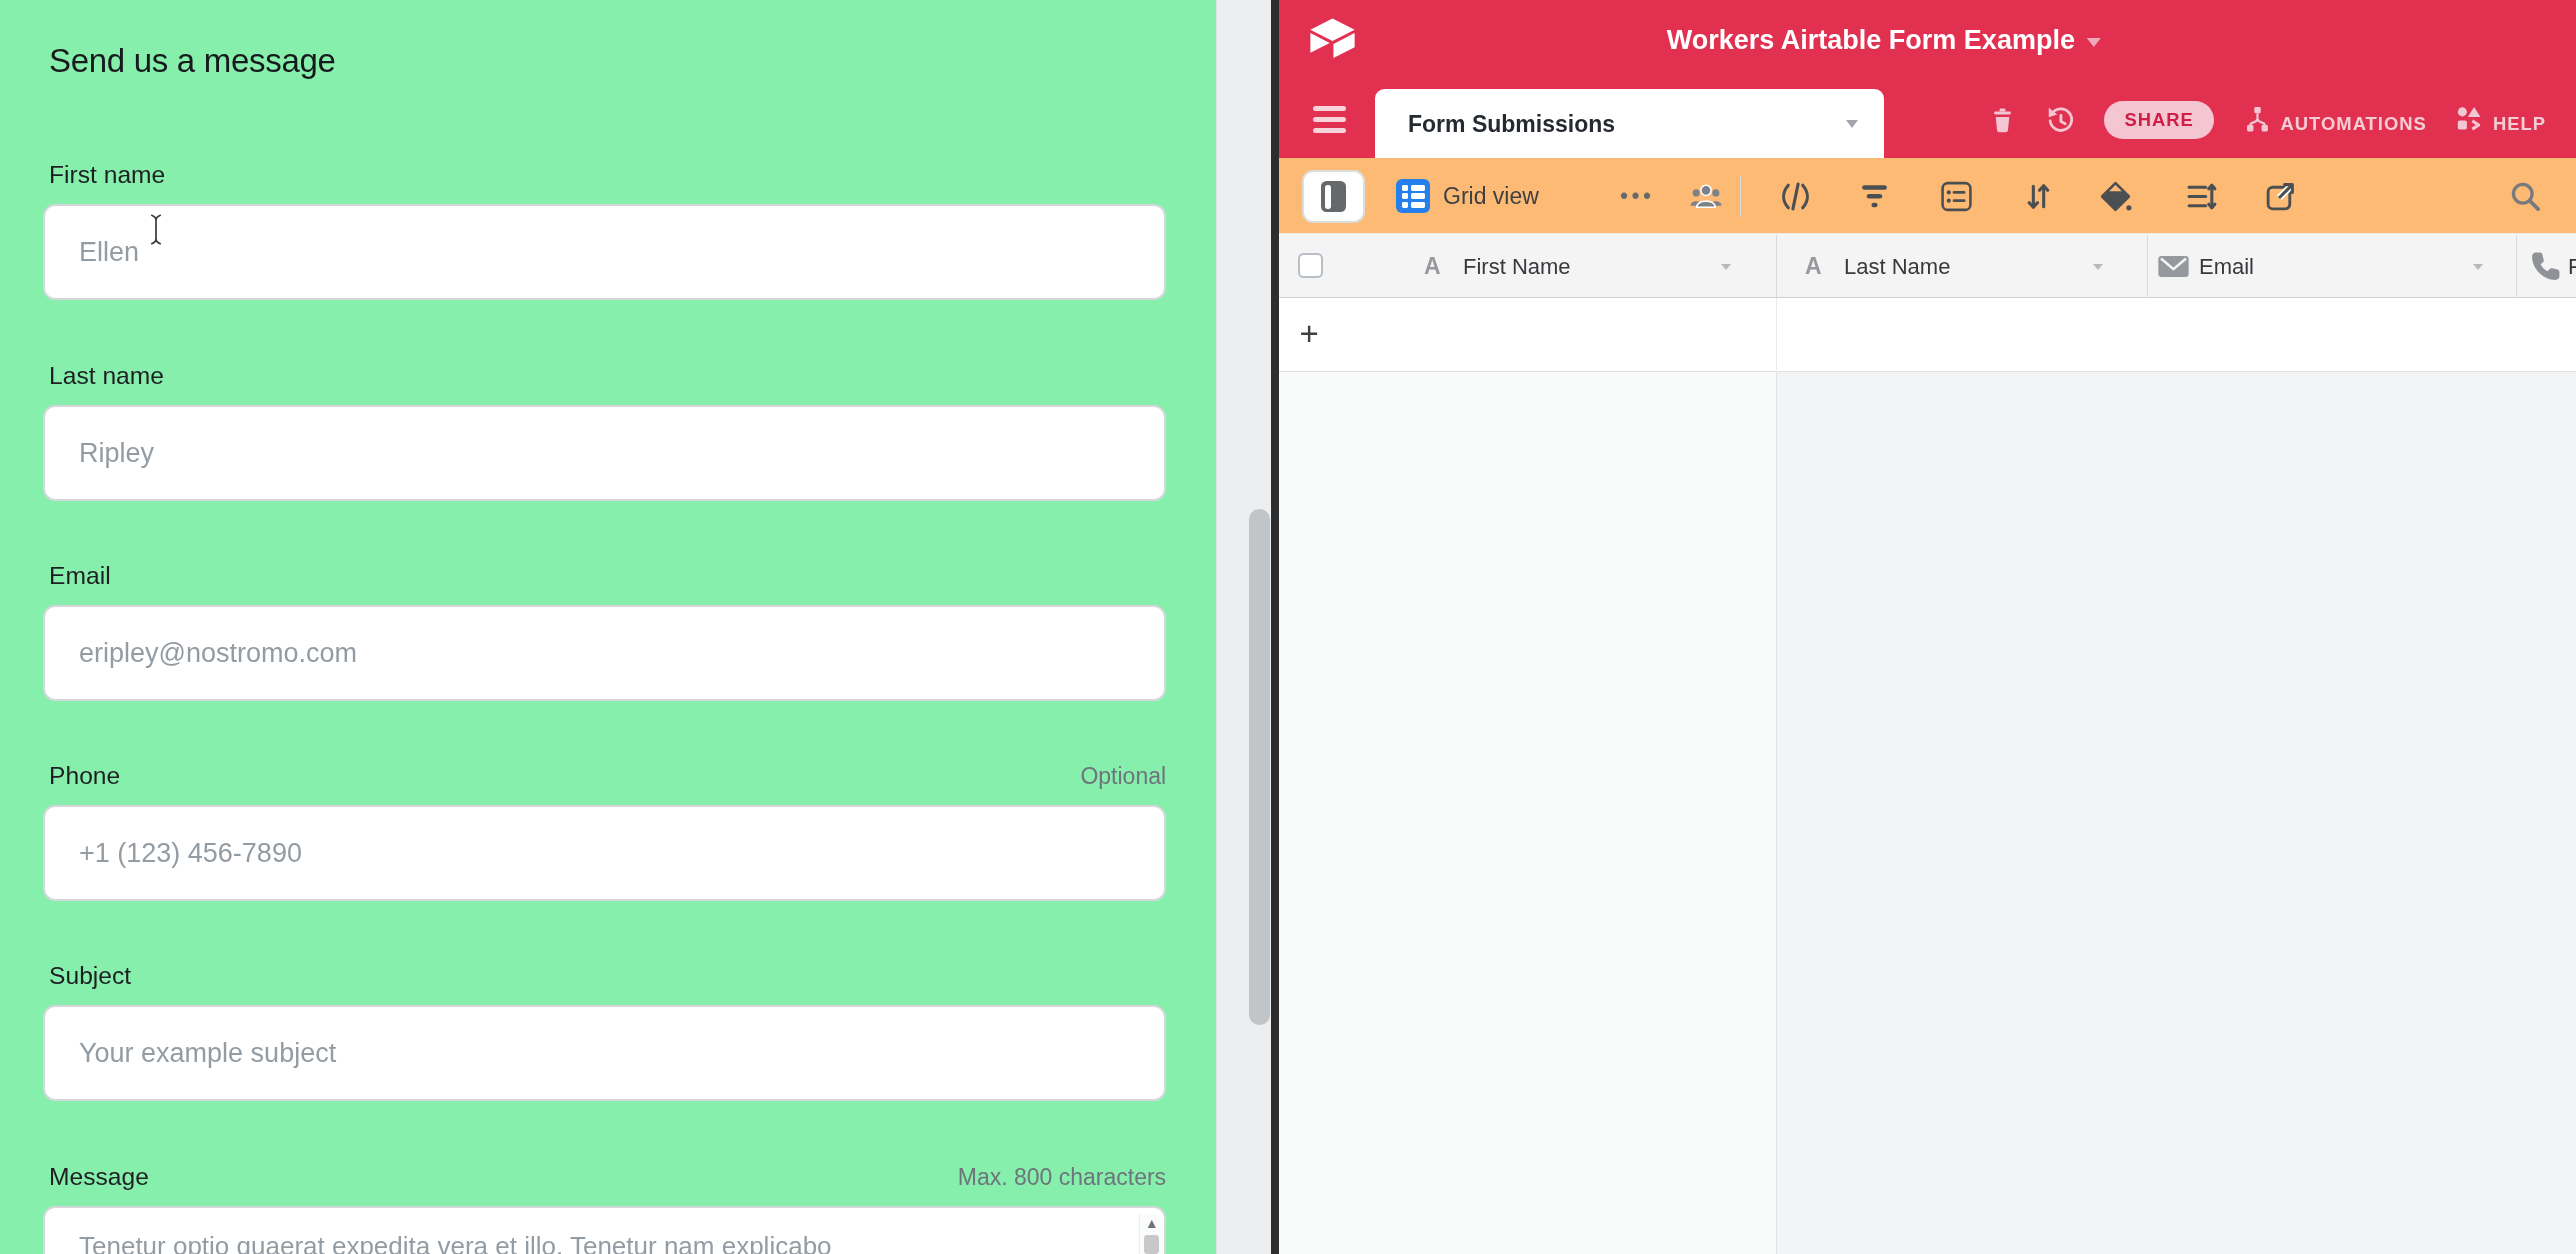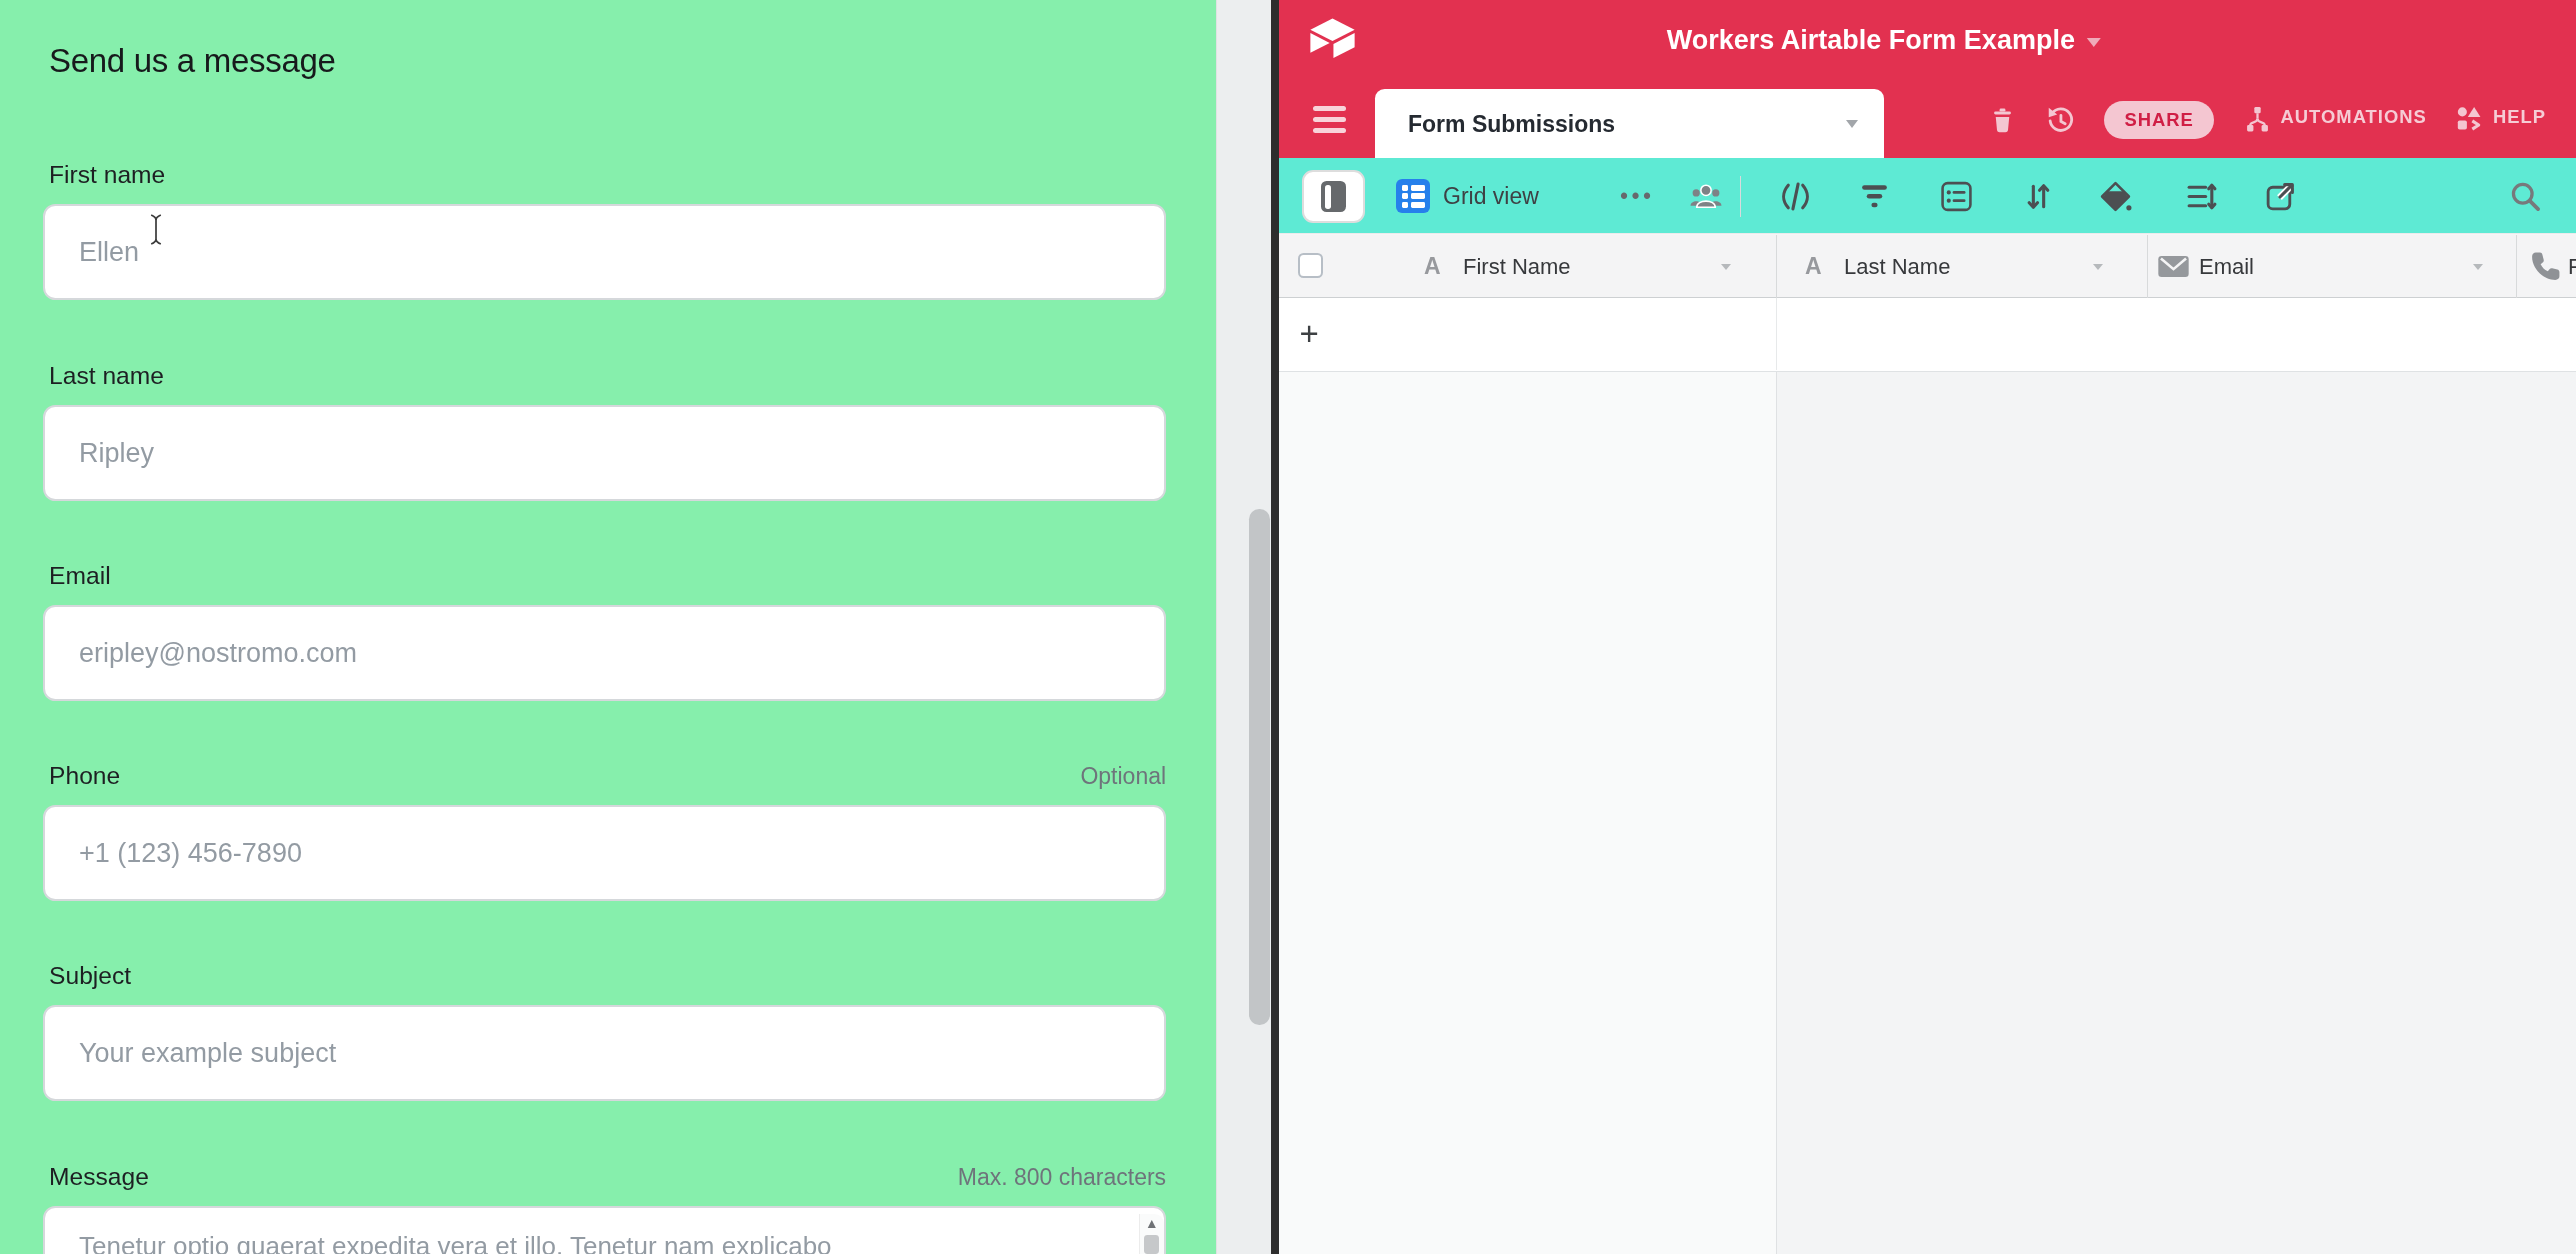--- a/index.html
+++ b/index.html
@@ -67,24 +67,24 @@
   .hamburger span { display:block; width:33px; height:4.8px; border-radius:2.7px; background:#f8d3da; }
   .table-tab { position:absolute; left:96px; top:8.2px; width:509px; height:70px; background:#ffffff;
                border-radius:9.6px 9.6px 0 0; display:flex; align-items:center; }
   .table-tab-label { margin-left:33px; font-size:23px; font-weight:700; color:#252a31; }
   .tab-caret { position:absolute; right:26px; top:31px; border-left:6.1px solid transparent;
                border-right:6.1px solid transparent; border-top:8.2px solid #a2a6aa; }
   .tabbar-right { position:absolute; right:30px; top:0; height:78px; display:flex;
                   align-items:center; gap:29px; }
   .pill { background:#f4c6d1; color:#d01e45; font-size:18.4px; font-weight:700; letter-spacing:1px;
           padding:8.2px 20.5px; border-radius:34px; }
-  .bar-group { display:flex; align-items:flex-start; gap:8.2px; }
+  .bar-group { display:flex; align-items:flex-end; gap:8.2px; }
   .bar-label { font-size:18.4px; font-weight:600; letter-spacing:1px; color:#f6ccd5; }
 
-  .at-toolbar { position:absolute; left:0; top:158px; width:1297px; height:76px; background:#5eead4;
+  .at-toolbar { position:absolute; left:0; top:158px; width:1297px; height:76px; background:#fdba74;
                 border-bottom:1.4px solid #ebebec; }
   .tb { position:absolute; }
   .toggle-btn { left:23px; top:12.3px; width:63px; height:53px; border:2px solid #dddddd;
                 border-radius:11px; background:#fff; display:flex; align-items:center; justify-content:center; }
   .toggle-glyph { width:24.6px; height:31px; background:#66696c; border-radius:5.5px; position:relative; }
   .toggle-glyph::before { content:""; position:absolute; left:3.4px; top:3.4px; width:6.8px; height:24.6px;
                           background:#ffffff; border-radius:2.7px; }
   .gridicon { left:117px; top:21px; width:34px; height:34px; background:#2680eb; border-radius:6.1px; }
   .gridicon i { position:absolute; background:#fff; border-radius:1.4px; }
   .view-name { left:164px; top:0; height:76px; display:flex; align-items:center;

